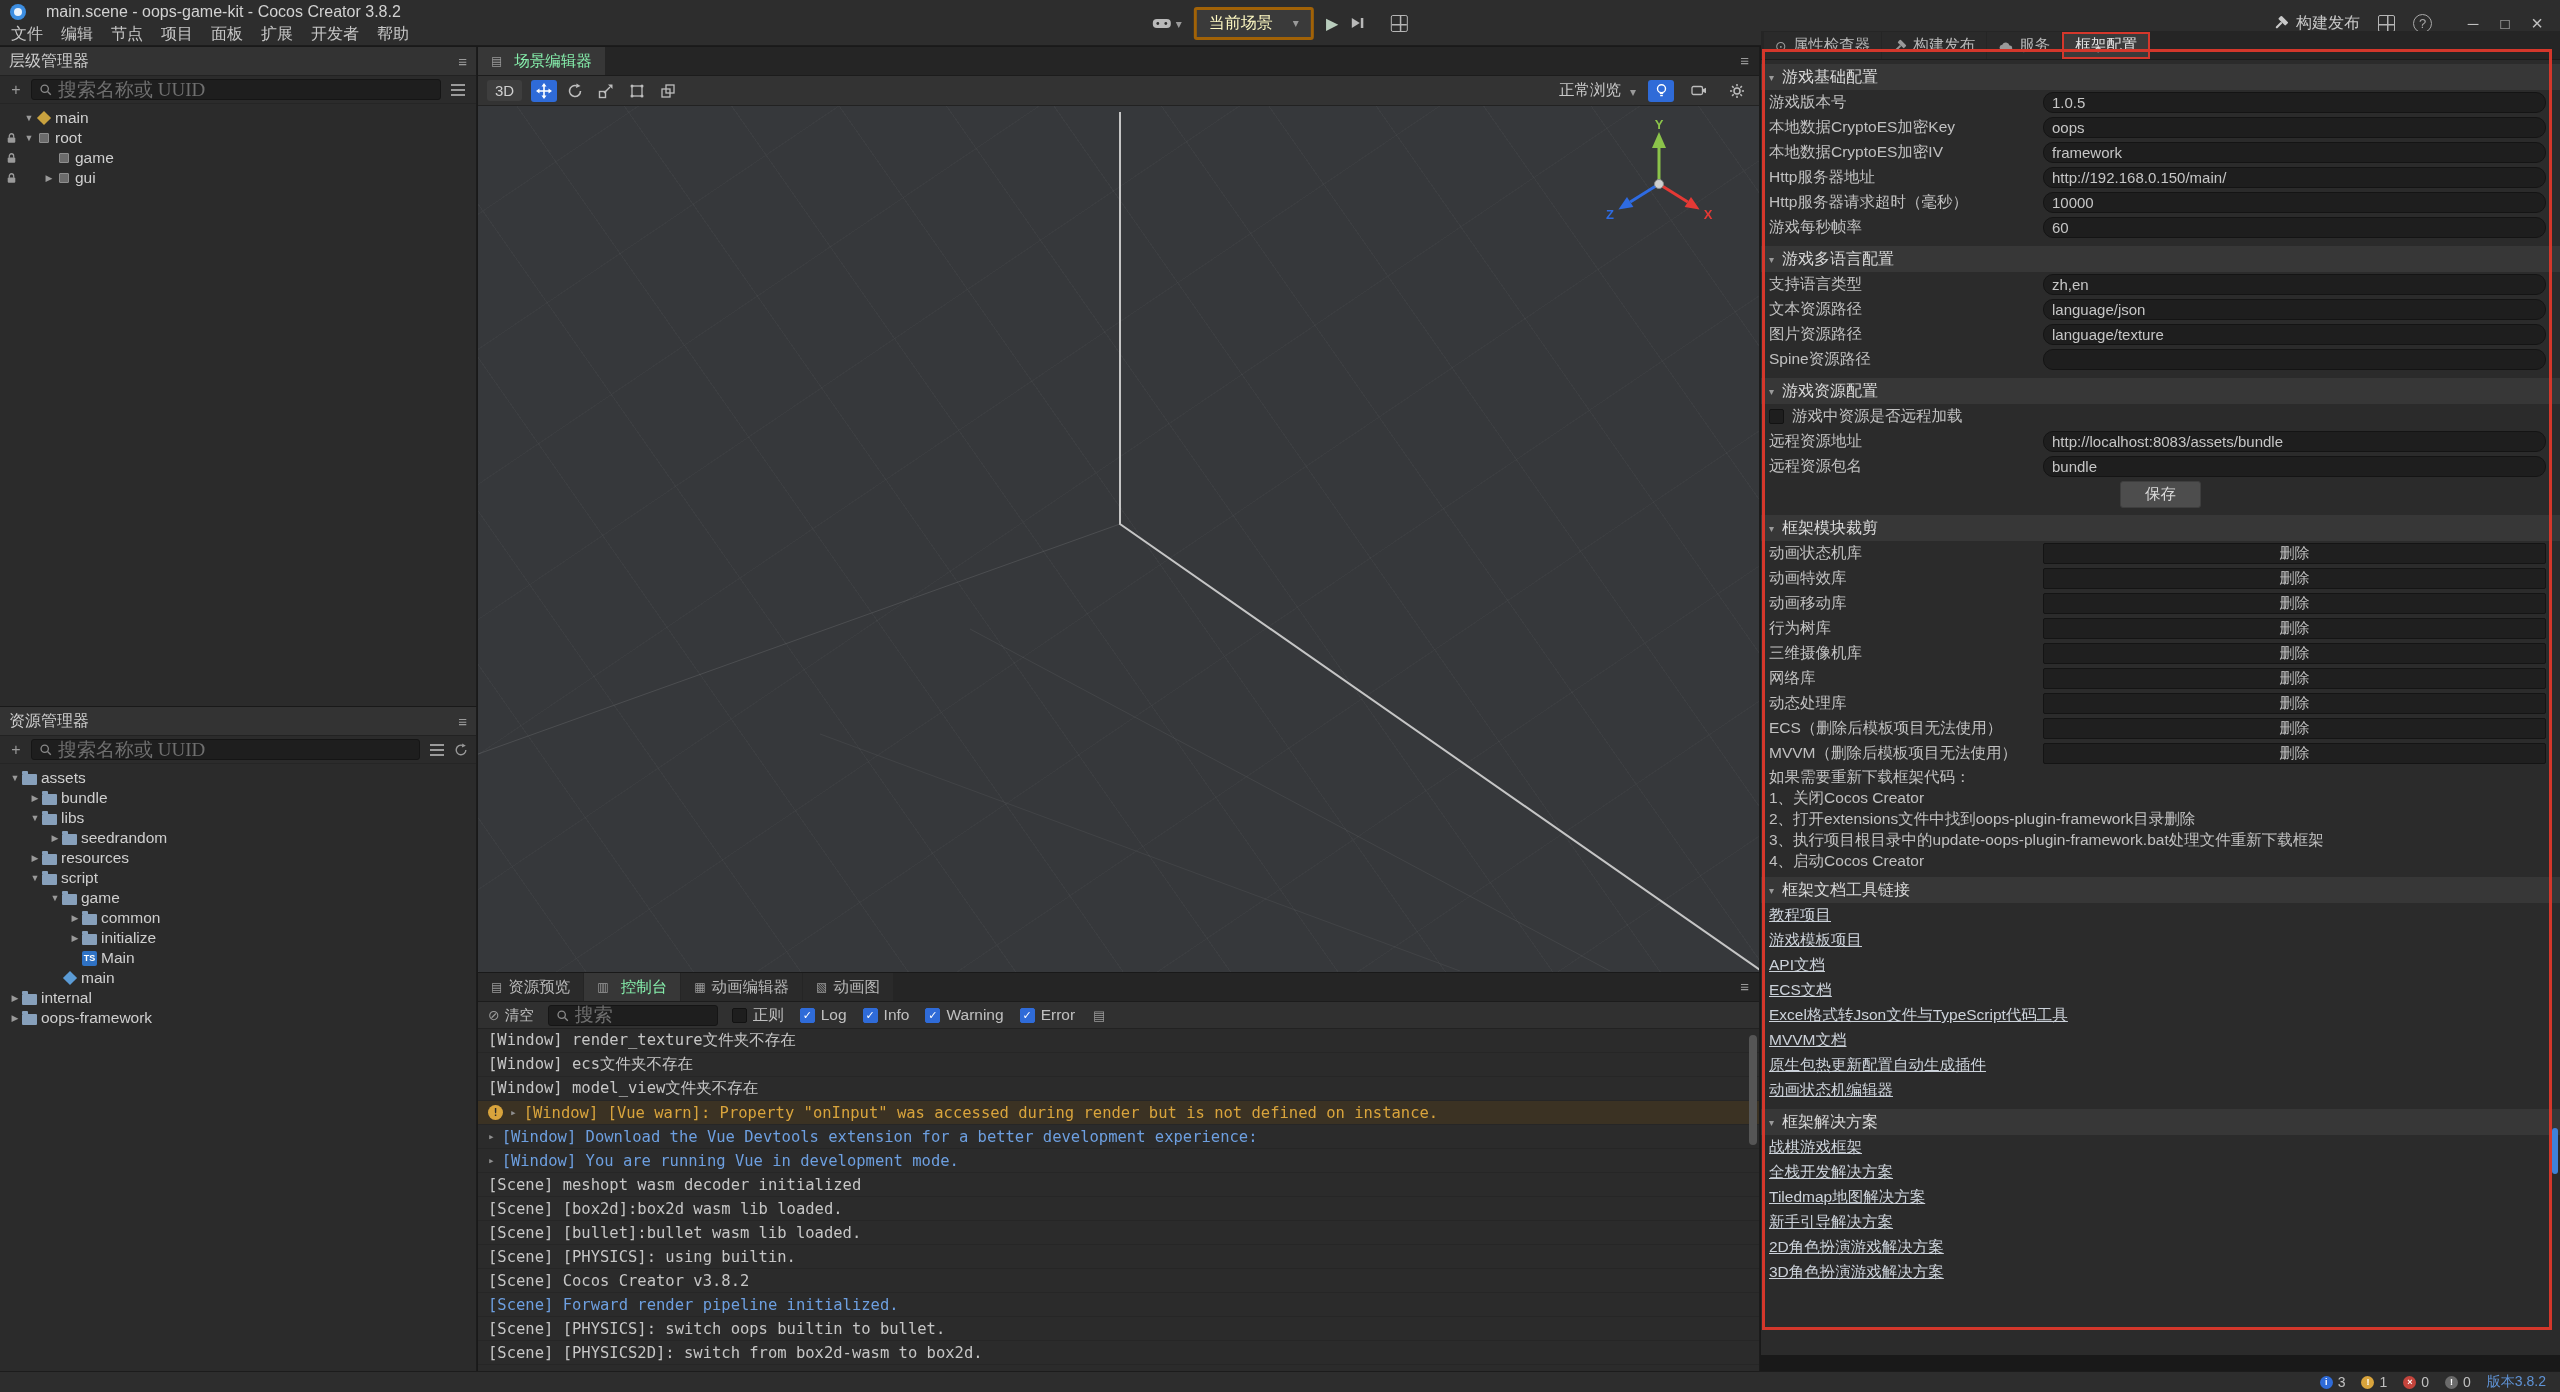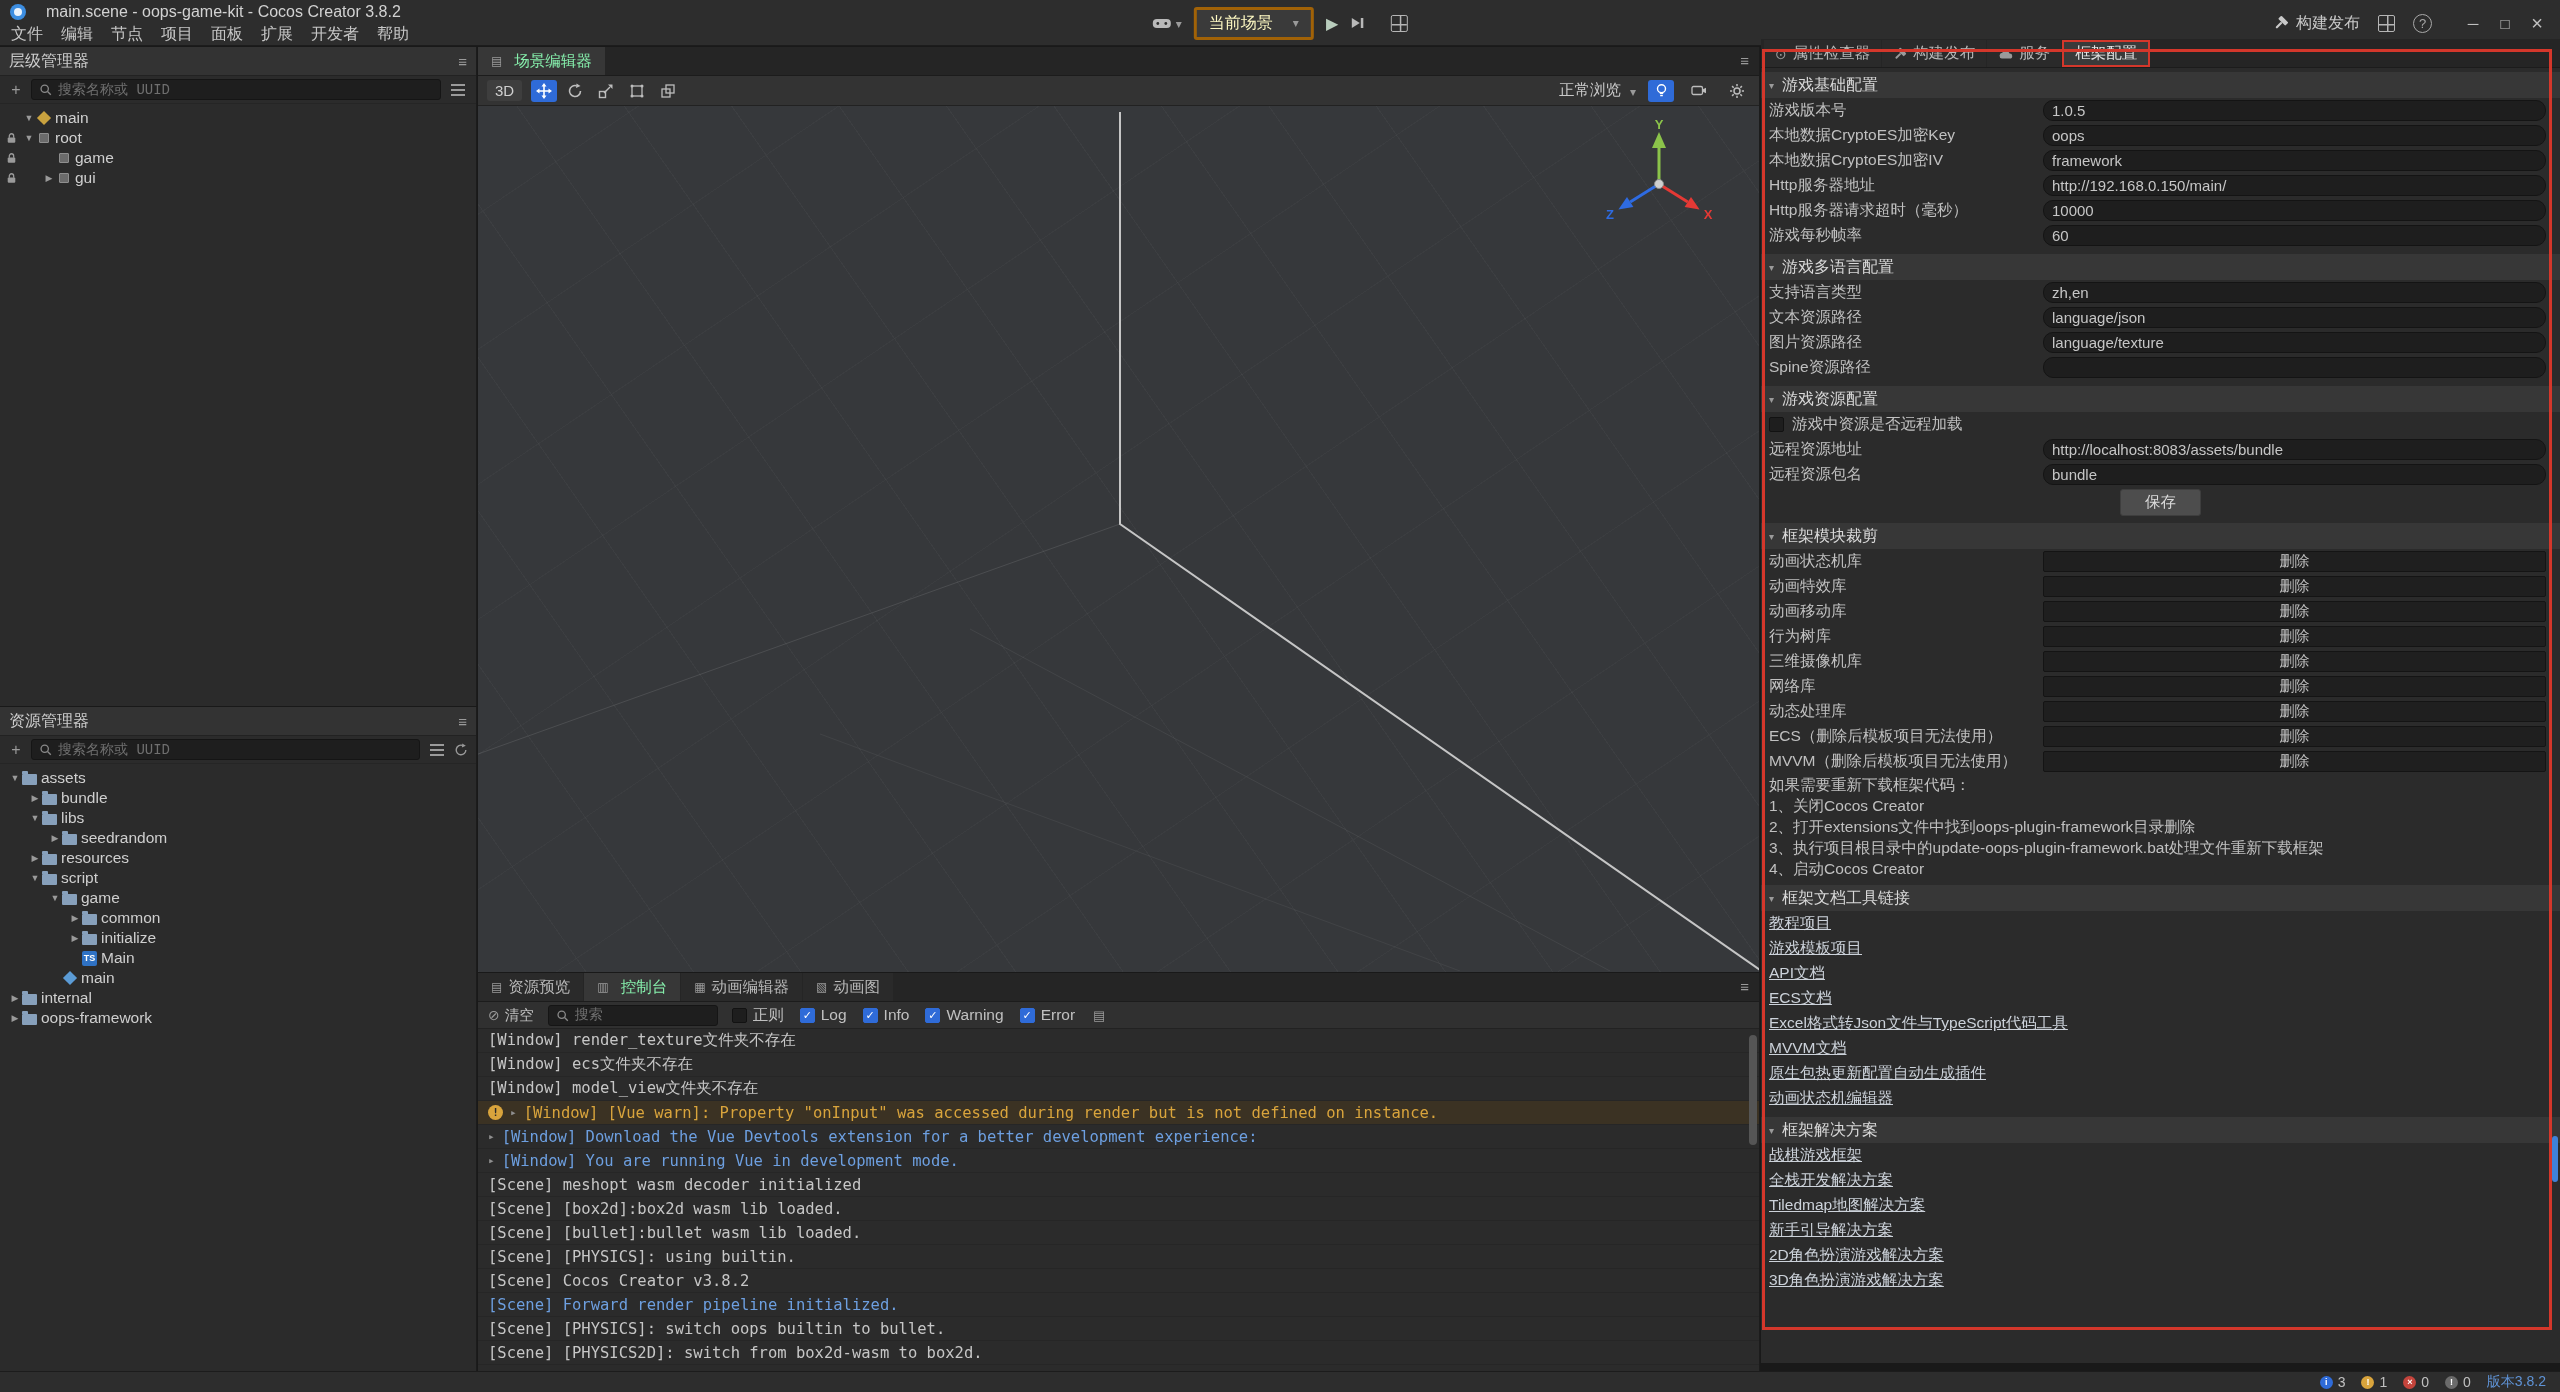--- a/index.html
+++ b/index.html
@@ -33,21 +33,21 @@
 
   
   .panel { position:absolute; background:#2b2b2b; }
   .panel-header { height:29px; background:#333333; border-bottom:1px solid #222; display:flex; align-items:center; padding:0 9px; font-size:16px; color:#cdcdcd; }
   .g-menu { margin-left:auto; color:#9a9a9a; font-size:15px; }
   .g-menu::before { content:"≡"; }
   .search-row { height:28px; display:flex; align-items:center; gap:7px; padding:0 8px; border-bottom:1px solid #252525; }
   .g-plus { color:#9a9a9a; font-size:16px; width:16px; text-align:center; }
   .g-plus::before { content:"+"; }
   .search-box { flex:1; display:flex; align-items:center; gap:6px; background:#1e1e1e; border:1px solid #151515; border-radius:3px; height:21px; padding:0 7px; min-width:0; }
-  .search-box input { flex:1; min-width:0; background:transparent; border:none; outline:none; color:#bdbdbd; font-size:14px; font-family:Liberation Mono, monospace; }
+  .search-box input { flex:1; min-width:0; background:transparent; border:none; outline:none; color:#bdbdbd; font-size:19px; font-family:Liberation Serif, serif; }
   .search-box input::placeholder { color:#6f6f6f; }
   .bars { width:14px; height:2px; background:#9a9a9a; box-shadow:0 5px 0 #9a9a9a, 0 -5px 0 #9a9a9a; margin:0 3px; flex:none; }
 
   
   .tree { padding-top:4px; font-size:15.5px; color:#cfcfcf; }
   .tree-row { display:flex; align-items:center; height:20px; position:relative; white-space:nowrap; }
   .lock { position:absolute; left:5px; top:3px; width:13px; height:13px; }
   .tr-arrow { width:14px; flex:none; font-size:9px; color:#9a9a9a; text-align:center; }
   .tr-icon { width:15px; height:15px; margin-right:4px; flex:none; display:flex; align-items:center; justify-content:center; }
   .ti-folder { width:15px; height:11px; background:#87a0bb; border-radius:1px; position:relative; margin-top:2px; }
@@ -104,21 +104,21 @@
   .log-row { height:24px; display:flex; align-items:center; gap:7px; padding:0 10px; color:#c6c6c6; border-bottom:1px solid #262626; white-space:nowrap; }
   .lt-warn { background:#3b3223; color:#d9a43c; }
   .lt-info { color:#6d9fe0; }
   .warn-ico { width:15px; height:15px; border-radius:50%; background:#d9a43c; color:#2b2b2b; font-size:11px; font-weight:bold; display:flex; align-items:center; justify-content:center; flex:none; }
   .warn-ico::before { content:"!"; }
   .log-arrow { color:#8f8f8f; font-size:11px; }
   .log-arrow::before { content:"▸"; }
   .scroll-thumb { position:absolute; right:2px; top:6px; width:8px; height:110px; border-radius:4px; background:#555; }
 
   
-  .inspector { left:1761px; top:39px; width:799px; height:1324px; display:flex; flex-direction:column; }
+  .inspector { left:1761px; top:31px; width:799px; height:1324px; display:flex; flex-direction:column; }
   .insp-tabs { height:29px; background:#252525; border-bottom:1px solid #1c1c1c; display:flex; align-items:flex-end; padding-left:3px; }
   .insp-tab { height:27px; display:flex; align-items:center; gap:6px; padding:0 11px; font-size:15.5px; color:#b8b8b8; background:#2a2a2a; margin-right:1px; }
   .insp-tab.active { background:#3a3a3a; color:#e2e2e2; border:2px solid #d4372b; }
   .insp-body { flex:1; position:relative; overflow:hidden; padding-top:4px; }
   .sec-head { height:26px; margin-top:6px; background:#373737; display:flex; align-items:center; gap:8px; padding:0 8px; font-size:16px; color:#d8d8d8; }
   .sec-head:first-child { margin-top:0; }
   .sec-caret { font-size:10px; color:#9a9a9a; }
   .sec-caret::before { content:"▾"; }
   .f-row { display:flex; align-items:center; height:25px; padding:0 14px 0 8px; }
   .f-label { width:274px; flex:none; font-size:15.5px; color:#c0c0c0; white-space:nowrap; overflow:hidden; }

